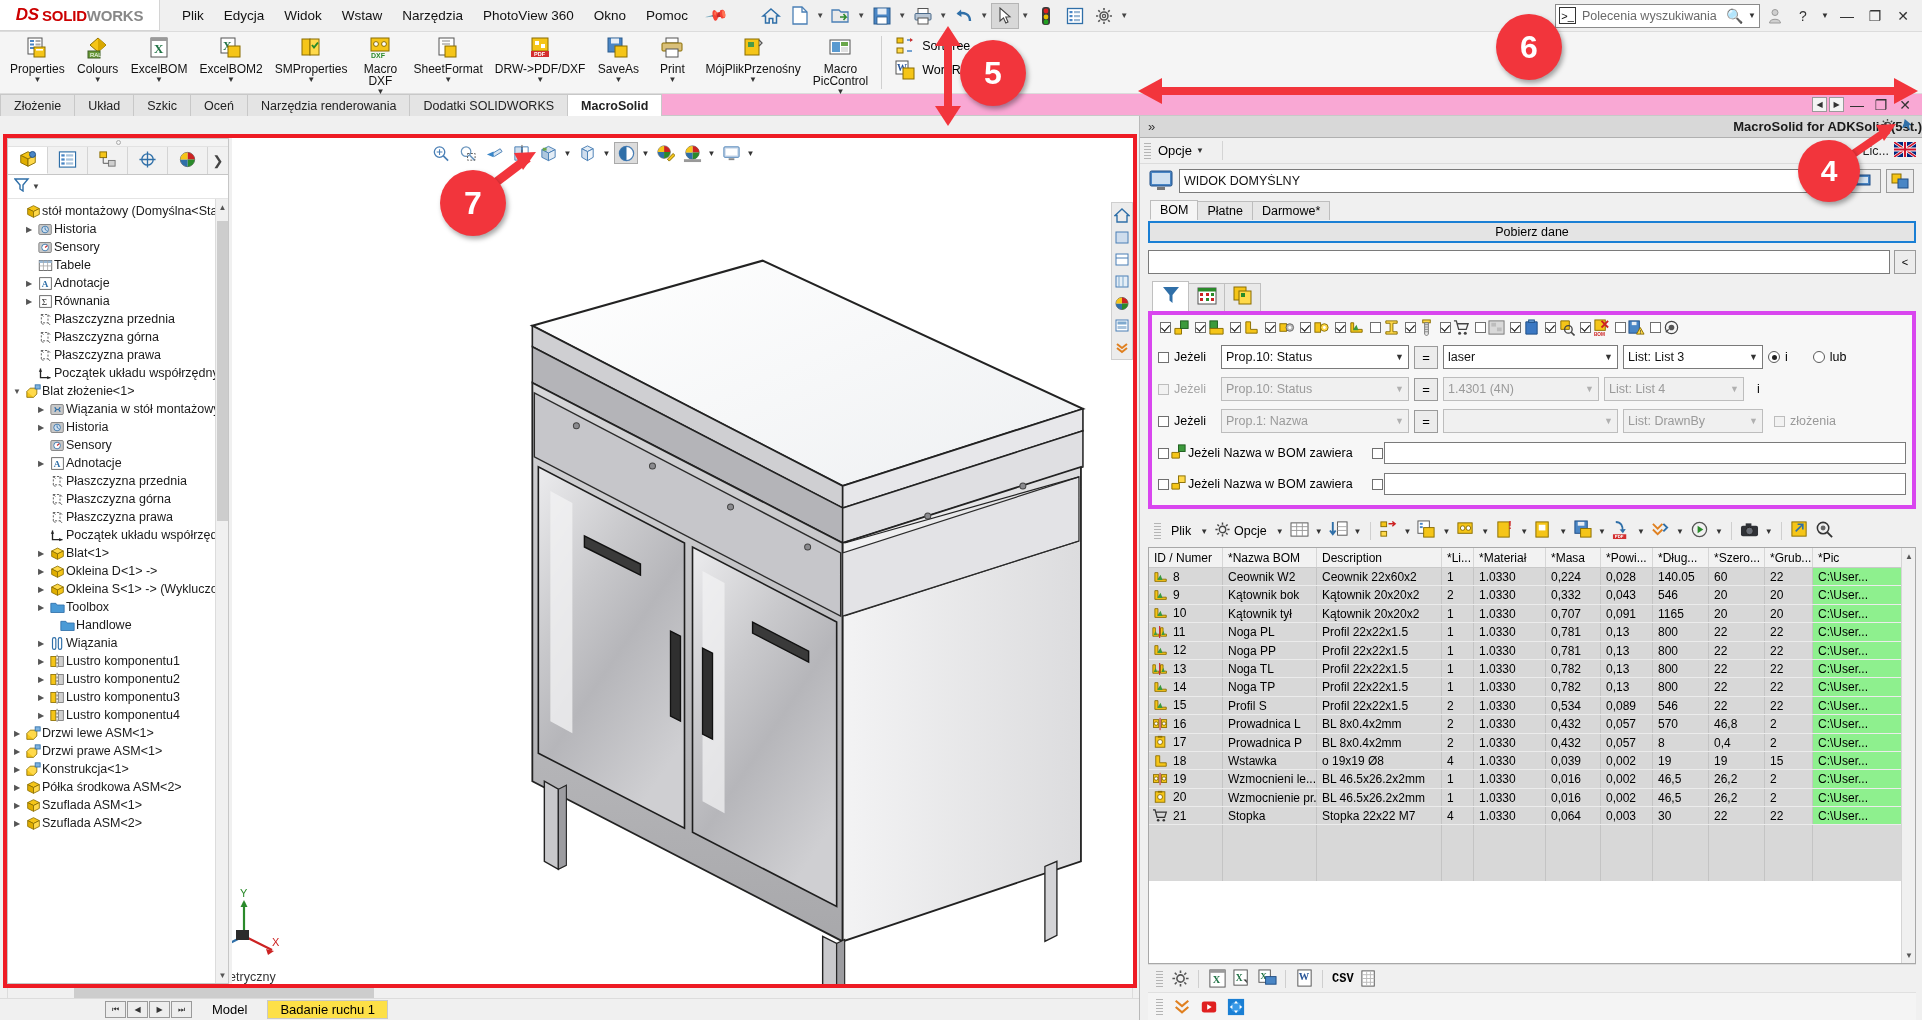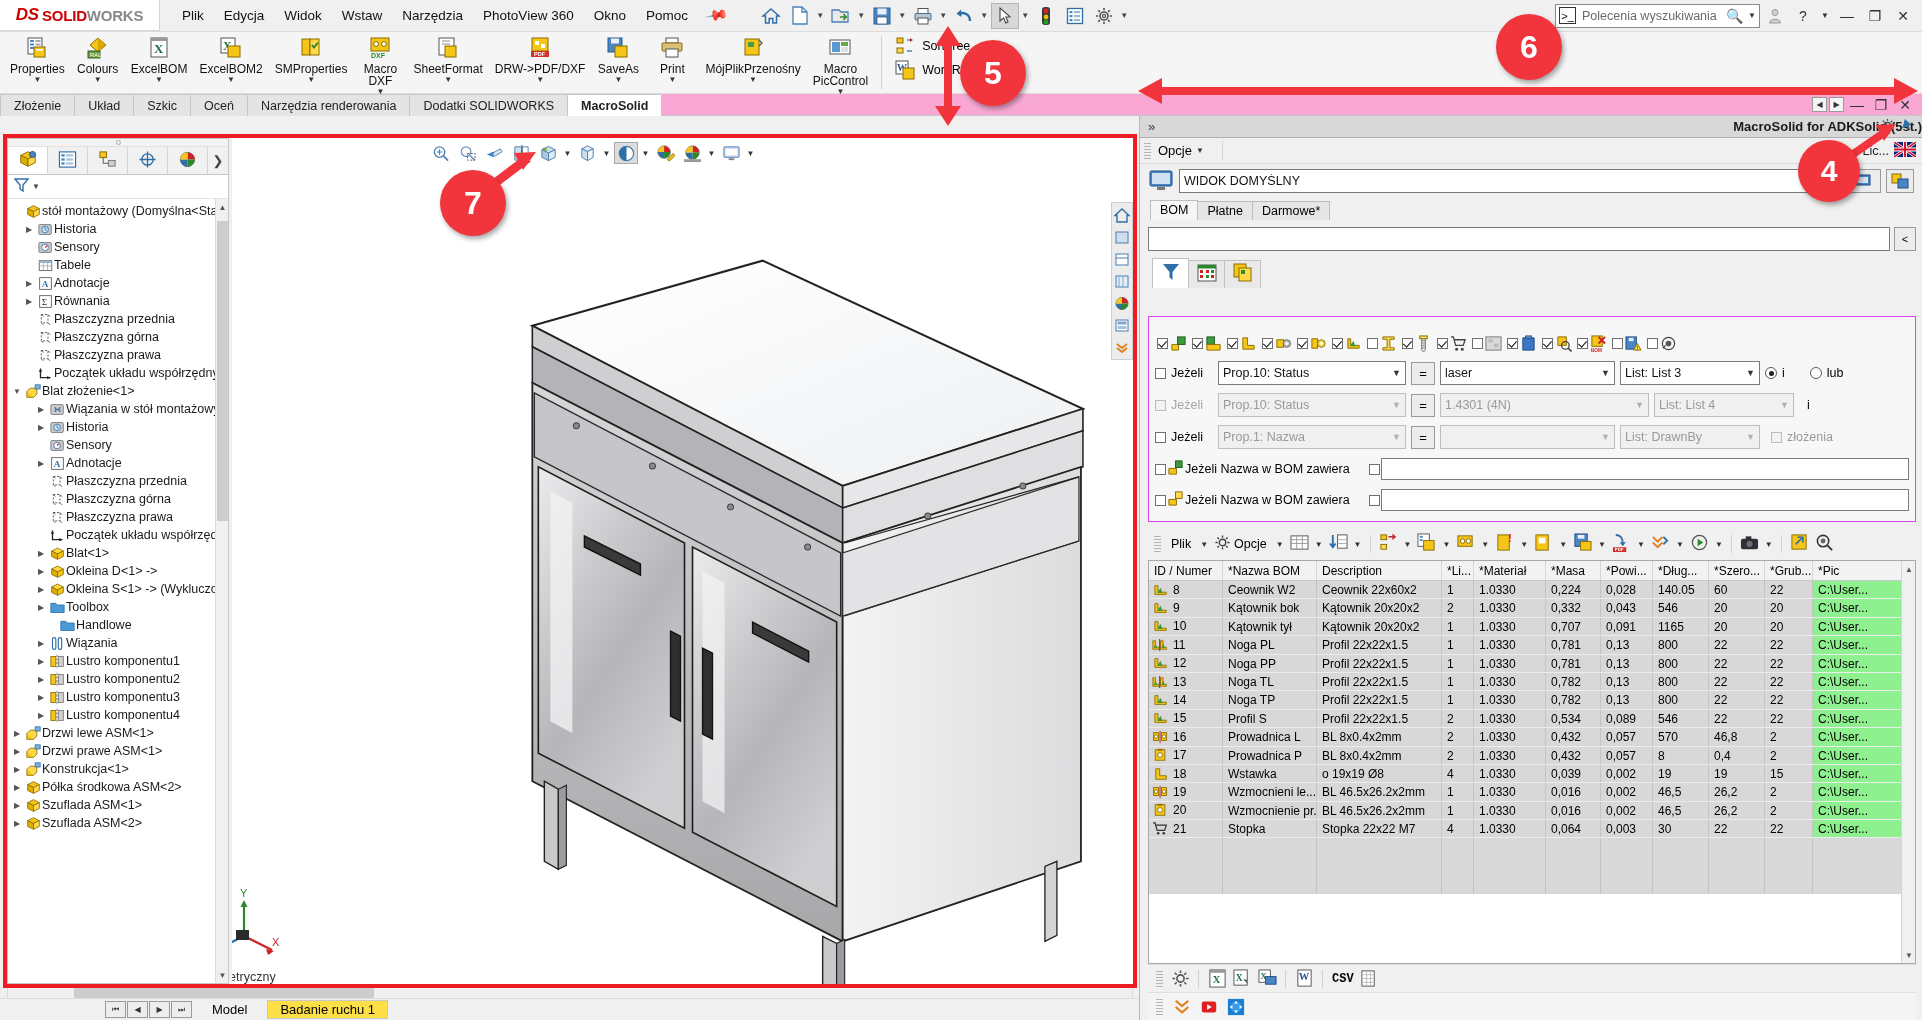--- a/index.html
+++ b/index.html
@@ -194,21 +194,21 @@
   .srchrow { display:flex; gap:4px; margin-top:7px; }
   .srchrow .inp { flex:1; height:24px; border:1px solid #7a7a7a; background:#fff;}
   .srchrow .gobtn { width:22px; height:24px; border:1px solid #9a9a9a; background:#ececec;
                     display:flex; align-items:center;justify-content:center; font-size:11px;}
 
   .filtertabs { display:flex; align-items:flex-end; margin-top:7px; padding-left:4px; }
   .ftab { width:37px; height:28px; border:1px solid #c0c0c0; border-bottom:none;
           background:#e9e9e9; display:flex;align-items:center;justify-content:center;
           margin-right:-1px;}
   .ftab.active { background:#fff; height:30px;}
-  .fpanel { border:1px solid #d946ef; background:#f7f7f7; padding:17px 6px 10px 6px;margin-top:28px; }
+  .fpanel { border:4px solid #d946ef; background:#f7f7f7; padding:3px 6px 10px 6px; }
 
   .chkrow { display:flex; align-items:center; gap:1px; flex-wrap:nowrap; padding-left:2px;}
   .cbx { width:11px; height:11px; border:1px solid #6f6f6f; background:#fff; position:relative;
          flex:0 0 11px; }
   .cbx.on::after { content:""; position:absolute; left:2px; top:0px; width:4px; height:7px;
                    border:solid #111; border-width:0 1.6px 1.6px 0; transform:rotate(42deg); }
   .chkrow .ci { width:19px; height:19px; display:flex; align-items:center; justify-content:center;
                 margin-right:3px;}
 
   .condrow { display:flex; align-items:center; gap:5px; margin-top:8px; }
@@ -1357,20 +1357,21 @@
   </div>
 
   <div class="ms-tabs">
     <div class="mstab active">BOM</div>
     <div class="mstab">Płatne</div>
     <div class="mstab">Darmowe*</div>
   </div>
 
   <div class="ms-body">
 
+    <div class="pobierz">Pobierz dane</div>
 
     <div class="srchrow">
       <input class="inp" type="text" value="" style="">
       <div class="gobtn">&lt;</div>
     </div>
 
     <div class="filtertabs">
       <div class="ftab active">
         <span>
           <svg width="20" height="20" viewBox="0 0 20 20">
@@ -1548,21 +1549,21 @@
       </div>
 
       <div class="condrow">
         <span class="cbx" style="border-color:#bdbdbd;background:#f2f2f2"></span>
         <span class="jez dis">Jeżeli</span>
         <div class="combo dis" style="width:188px">
           <span class="cv">Prop.10: Status</span>
           <span class="carr">▼</span>
         </div>
         <div class="eqbox">=</div>
-        <div class="combo dis" style="width:209px">
+        <div class="combo dis" style="width:156px">
           <span class="cv">1.4301 (4N)</span>
           <span class="carr">▼</span>
         </div>
         <div class="combo dis" style="width:140px">
           <span class="cv">List: List 4</span>
           <span class="carr">▼</span>
         </div>
         <span style="font-size:12.5px;margin-left:8px">i</span>
       </div>
 

